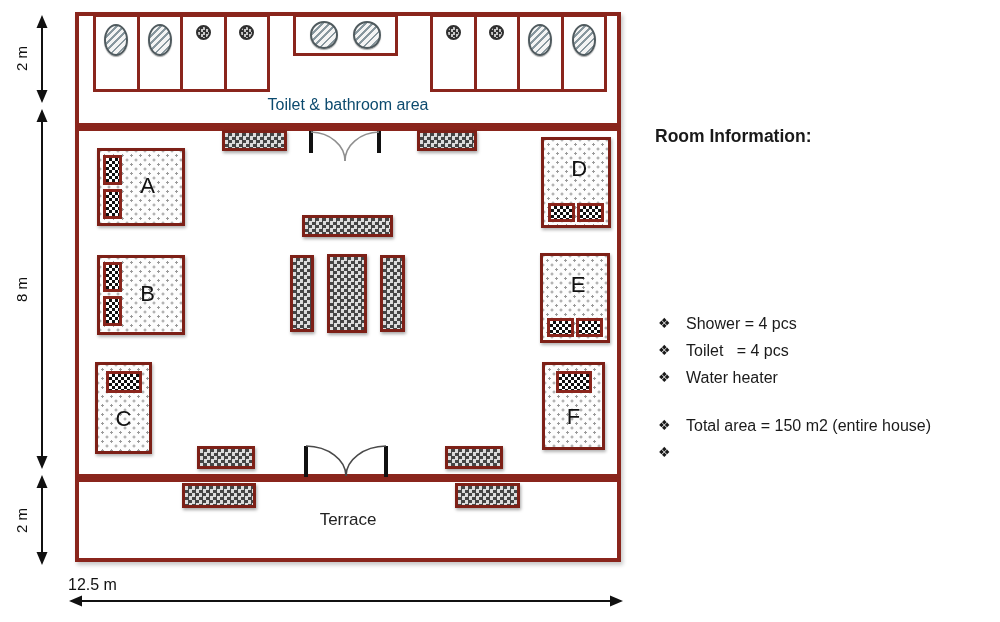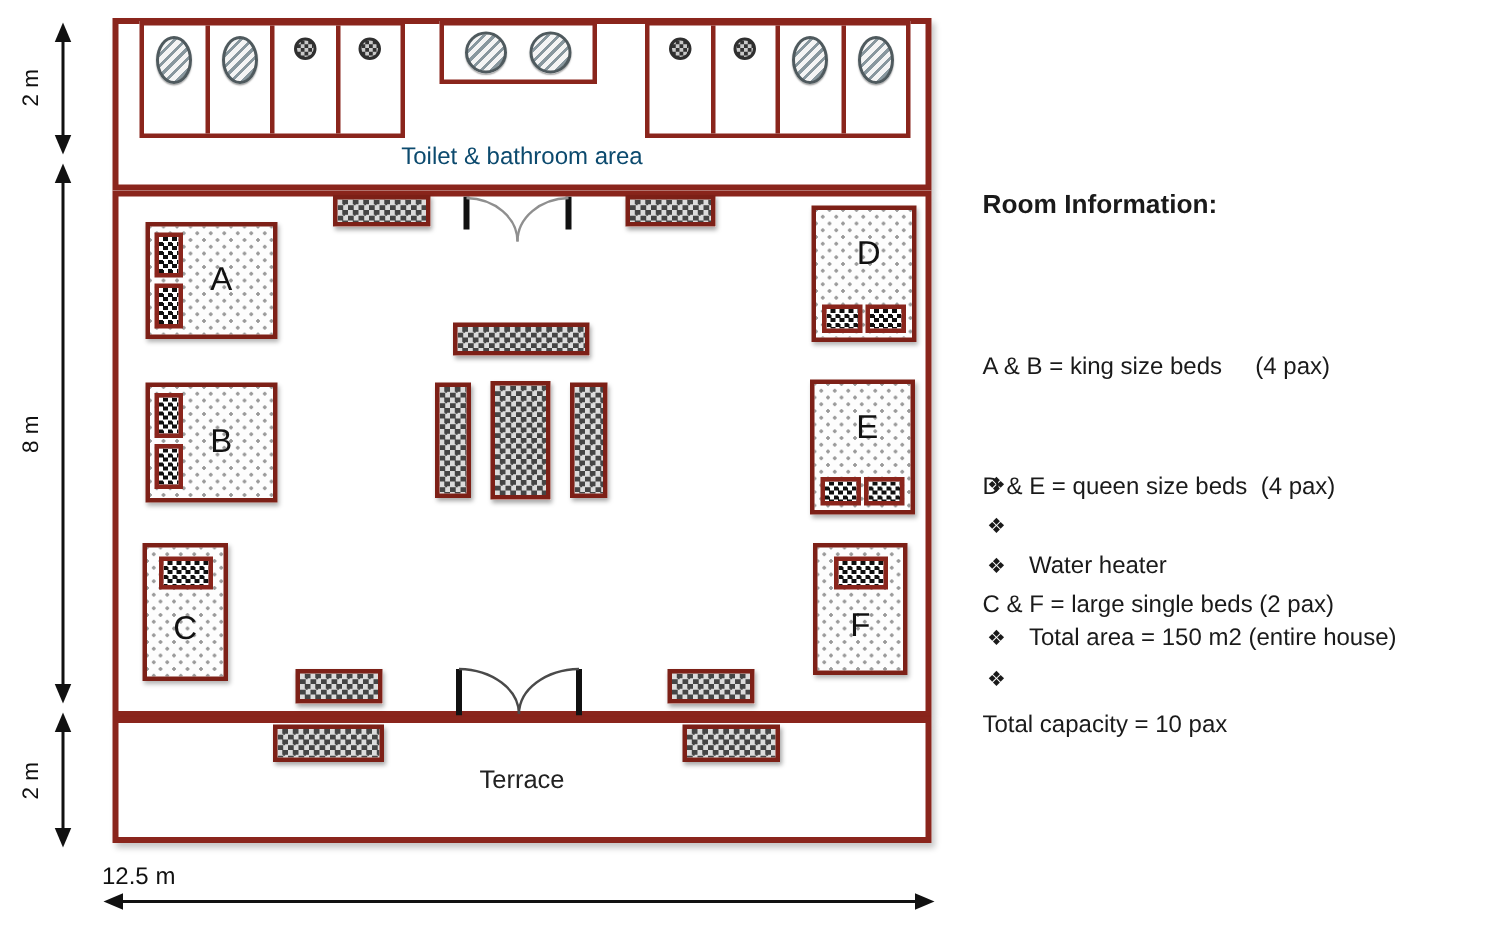--- a/index.html
+++ b/index.html
@@ -202,44 +202,40 @@
   <div class="abs dim-width-label" style="left:68px;top:576px;width:556px;">12.5 m</div>
   <svg class="abs" style="left:68px;top:592px;" width="556" height="18">
     <line x1="9" y1="9" x2="547" y2="9" stroke="#111" stroke-width="2"></line>
     <polygon points="1,9 14,3.5 14,14.5" fill="#111"></polygon>
     <polygon points="555,9 542,3.5 542,14.5" fill="#111"></polygon>
   </svg>
 
   <div id="info-panel">
     <div class="info-heading">Room Information:</div>
 
-    <div class="info-lines">
-      <div>A &amp; B = king size beds     (4 pax)</div>
-      <div>D &amp; E = queen size beds  (4 pax)</div>
-      <div>C &amp; F = large single beds (2 pax)</div>
-      <div>Total capacity = 10 pax</div>
+
+    <div class="bullet-list" style="top:310px;">
+      <div class="bullet-row">
+        <span class="bullet-glyph">❖</span>
+        <span>Shower = 4 pcs</span>
+      </div>
+      <div class="bullet-row">
+        <span class="bullet-glyph">❖</span>
+        <span>Toilet   = 4 pcs</span>
+      </div>
+      <div class="bullet-row">
+        <span class="bullet-glyph">❖</span>
+        <span>Water heater</span>
+      </div>
     </div>
 
-    <div class="bullet-list" style="top:310px;">
-      <div class="bullet-row">
-        <span class="bullet-glyph">❖</span>
-      </div>
-      <div class="bullet-row">
-        <span class="bullet-glyph">❖</span>
-      </div>
-      <div class="bullet-row">
-        <span class="bullet-glyph">❖</span>
-        <span>Water heater</span>
+    <div class="bullet-list" style="top:412px;">
+      <div class="bullet-row">
+        <span class="bullet-glyph">❖</span>
+        <span>Total area = 150 m2 (entire house)</span>
+      </div>
+      <div class="bullet-row">
+        <span class="bullet-glyph">❖</span>
       </div>
     </div>
-
-    <div class="bullet-list" style="top:412px;">
-      <div class="bullet-row">
-        <span class="bullet-glyph">❖</span>
-        <span>Total area = 150 m2 (entire house)</span>
-      </div>
-      <div class="bullet-row">
-        <span class="bullet-glyph">❖</span>
-      </div>
-    </div>
   </div>
 
 </div>
 
 </body></html>

